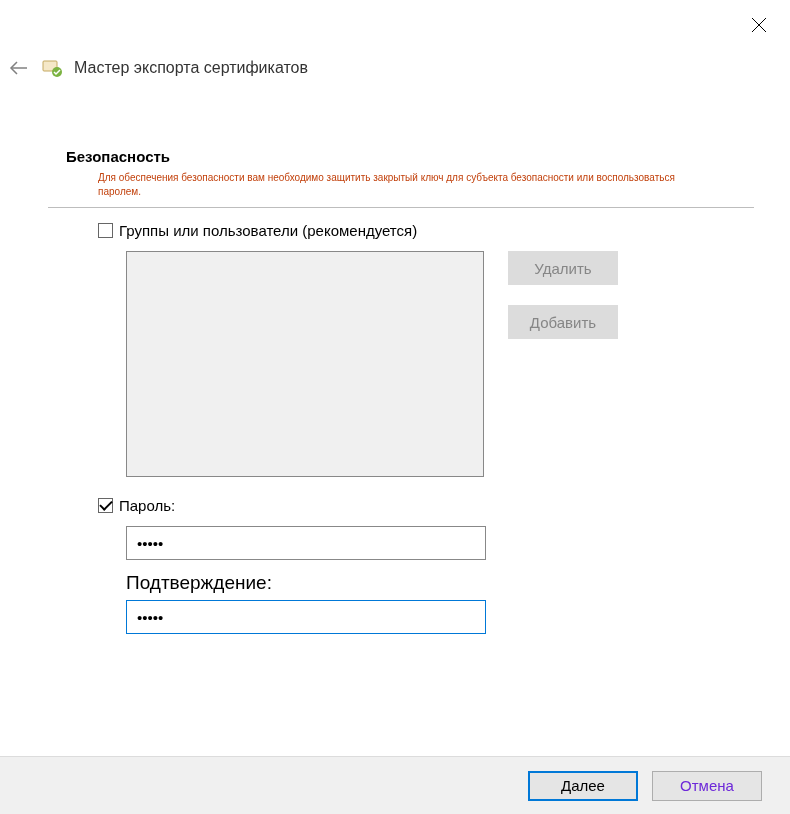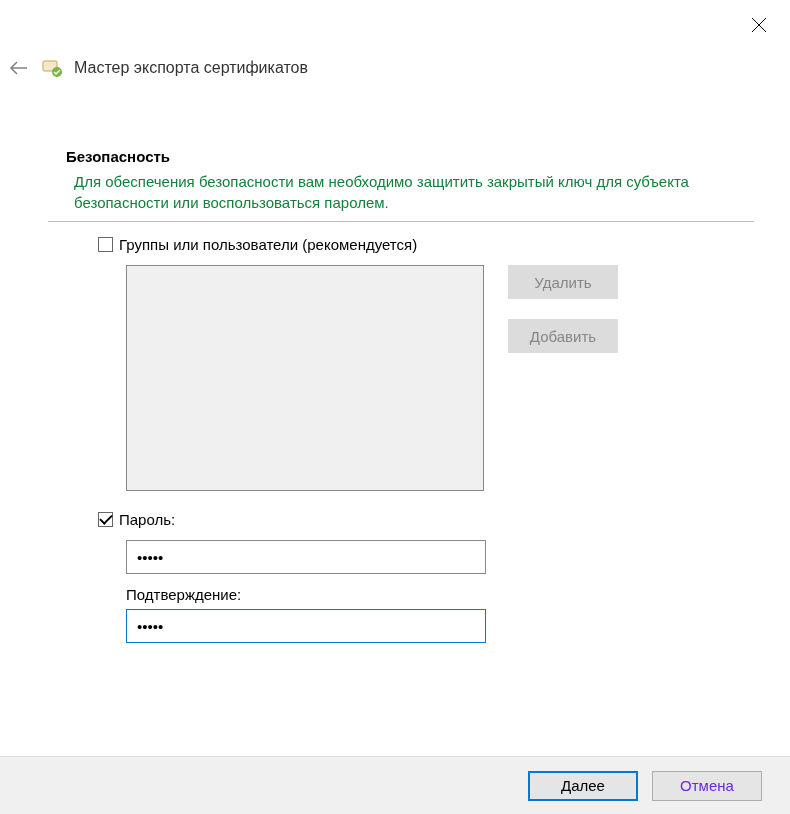--- a/index.html
+++ b/index.html
@@ -65,23 +65,23 @@
       right: 36px;
     }
     .section-title {
       font-size: 15px;
       font-weight: 600;
       color: #000000;
       margin-left: 18px;
       margin-bottom: 6px;
     }
     .section-desc {
-      font-size: 15px;
-      color: #15803d;
-      margin-left: 26px;
+      font-size: 10px;
+      color: #c2410c;
+      margin-left: 50px;
       margin-right: 40px;
       line-height: 1.4;
       margin-bottom: 8px;
     }
     .divider {
       border: none;
       border-top: 1px solid #bdbdbd;
       margin-top: 8px;
       margin-bottom: 14px;
     }
@@ -138,21 +138,21 @@
       border: none;
       color: #868686;
       font-size: 15px;
       font-family: inherit;
       cursor: default;
     }
     .password-section {
       margin-left: 50px;
     }
     .field-label {
-      font-size: 15px;
+      font-size: 19px;
       color: #000000;
       margin-left: 28px;
       margin-top: 12px;
       margin-bottom: 6px;
     }
     .text-input {
       width: 360px;
       height: 34px;
       border: 1px solid #888888;
       background: #ffffff;

